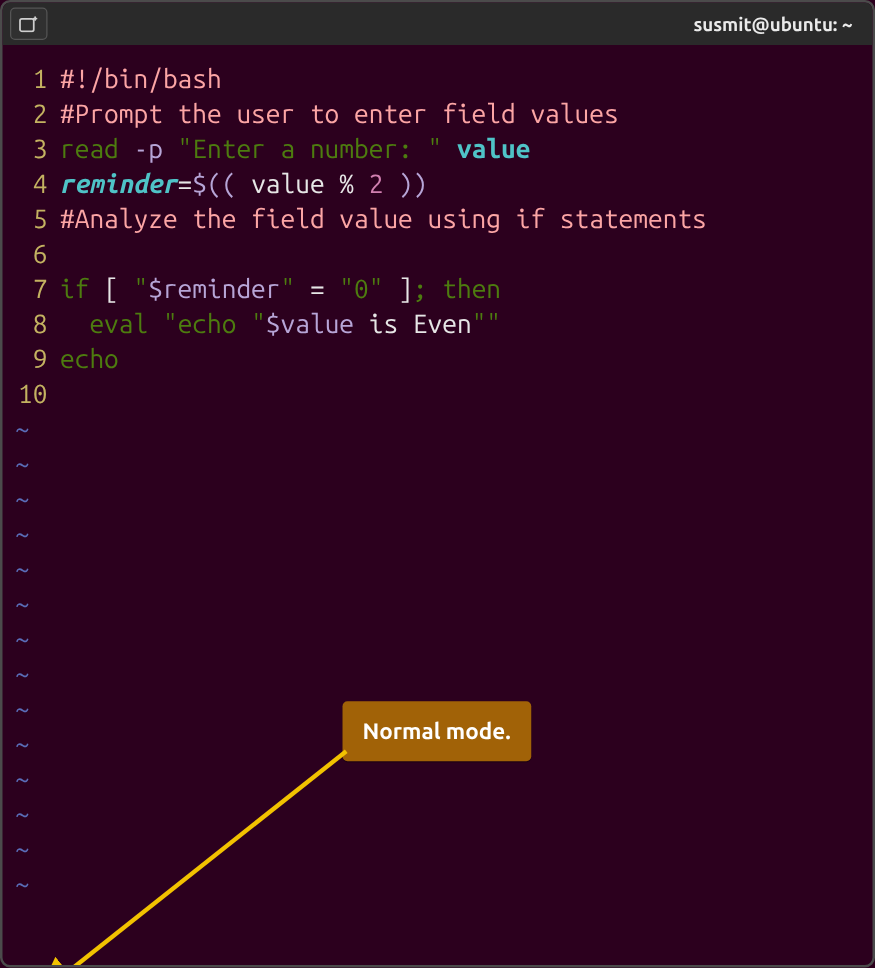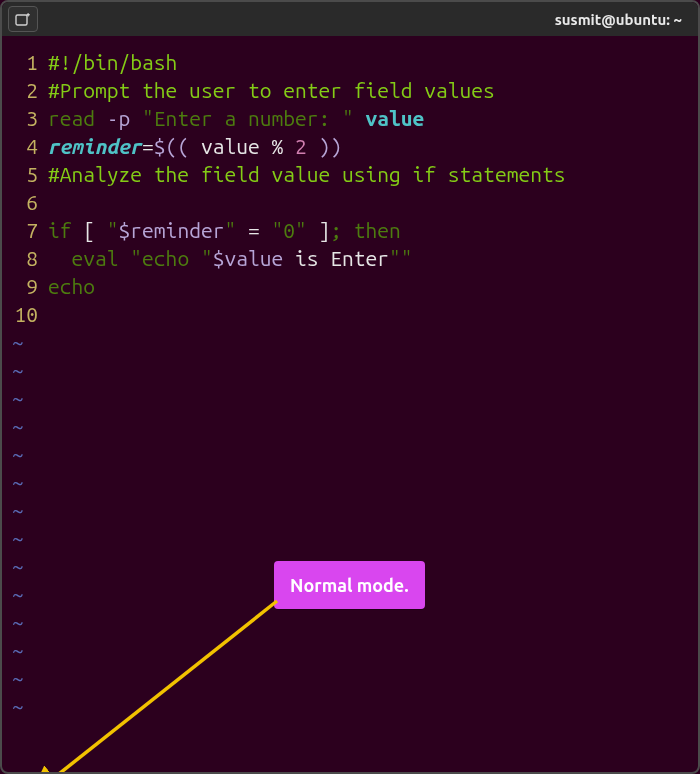--- a/index.html
+++ b/index.html
@@ -9,29 +9,29 @@
   .titlebar .tabbtn { width: 30px; height: 26px; border: 1px solid #555; border-radius: 4px; display: flex; align-items: center; justify-content: center; background: #303030; }
   .titlebar .spacer { flex: 1; }
   .titlebar .title { padding-right: 10px; }
   .editor { flex: 1; position: relative; padding: 12px 10px 10px 6px; font-size: 21px; line-height: 28px; color: #d8d8d8; }
   .row { display: flex; white-space: pre; }
   .gutter { width: 40px; text-align: right; padding-right: 10px; color: #c4b261; user-select: none; }
   .code { flex: 1; }
   .tilde { color: #5a6db8; padding-left: 4px; }
   
   .t-yellow { color: #4d7c0f; }
-  .t-blue   { color: #84cc16; }
+  .t-blue   { color: #fca5a5; }
   .t-cyan   { color: #4fc3c7; font-weight: 600; }
   .t-lav    { color: #b7a5d7; }
   .t-white  { color: #e6e6e6; }
   .t-bold   { font-weight: 700; font-style: italic; }
   .t-pink   { color: #d17fb0; }
   .callout {
     position: absolute; left: 272px; top: 525px;
-    background: #d946ef; color: #fff;
+    background: #a16207; color: #fff;
     font-family: "Ubuntu","DejaVu Sans",sans-serif;
     font-size: 18px; font-weight: 600;
     padding: 10px 16px; border-radius: 4px;
     box-shadow: 0 1px 0 rgba(0,0,0,.3);
   }
   .arrow { position: absolute; left: 30px; top: 560px; pointer-events: none; }
 </style>
 </head>
 <body>
 
@@ -56,21 +56,21 @@
   <div class="row"><span class="gutter">3</span><span class="code"><span class="t-yellow">read </span><span class="t-lav">-p </span><span class="t-yellow">"Enter a number: "</span><span class="t-cyan"> value</span></span></div>
 
   <div class="row"><span class="gutter">4</span><span class="code"><span class="t-cyan t-bold">reminder</span><span class="t-white">=</span><span class="t-lav">$(( </span><span class="t-white">value </span><span class="t-white">% </span><span class="t-pink">2</span><span class="t-lav"> ))</span></span></div>
 
   <div class="row"><span class="gutter">5</span><span class="code"><span class="t-blue">#Analyze the field value using if statements</span></span></div>
 
   <div class="row"><span class="gutter">6</span><span class="code"><span></span></span></div>
 
   <div class="row"><span class="gutter">7</span><span class="code"><span class="t-yellow">if</span><span class="t-white"> [ </span><span class="t-yellow">"</span><span class="t-lav">$reminder</span><span class="t-yellow">"</span><span class="t-white"> = </span><span class="t-yellow">"0"</span><span class="t-white"> ]</span><span class="t-yellow">;</span><span class="t-yellow"> then</span></span></div>
 
-  <div class="row"><span class="gutter">8</span><span class="code"><span>  </span><span class="t-yellow">eval </span><span class="t-yellow">"echo "</span><span class="t-lav">$value</span><span class="t-white"> is Enter</span><span class="t-yellow">""</span></span></div>
+  <div class="row"><span class="gutter">8</span><span class="code"><span>  </span><span class="t-yellow">eval </span><span class="t-yellow">"echo "</span><span class="t-lav">$value</span><span class="t-white"> is Even</span><span class="t-yellow">""</span></span></div>
 
   <div class="row"><span class="gutter">9</span><span class="code"><span class="t-yellow">echo</span></span></div>
 
   <div class="row"><span class="gutter">10</span><span class="code"><span></span></span></div>
 
   <div class="row"><span class="tilde">~</span></div>
   <div class="row"><span class="tilde">~</span></div>
   <div class="row"><span class="tilde">~</span></div>
   <div class="row"><span class="tilde">~</span></div>
   <div class="row"><span class="tilde">~</span></div>

